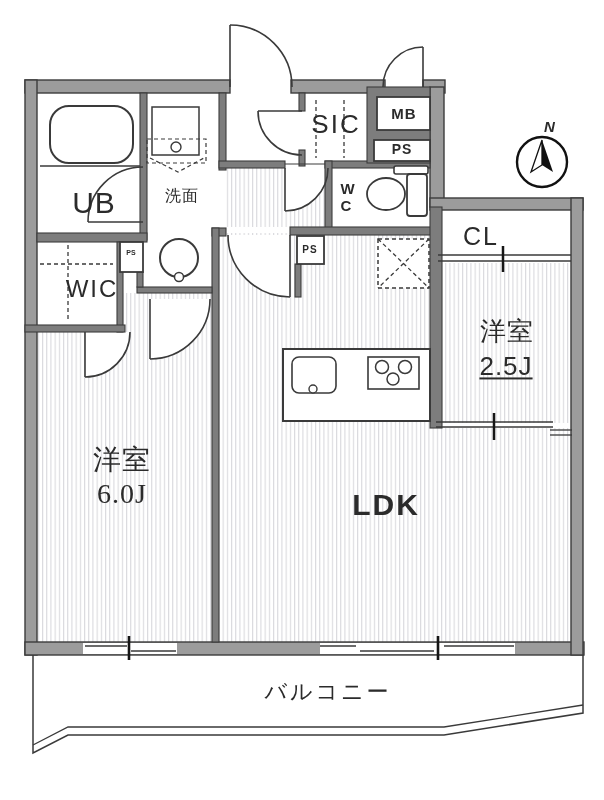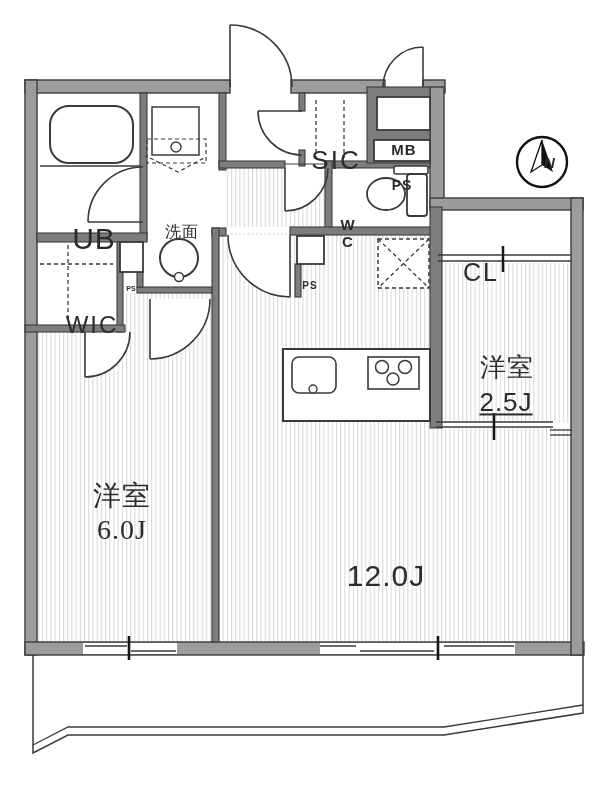--- a/index.html
+++ b/index.html
@@ -3,22 +3,22 @@
 <meta charset="utf-8">
 <style>
   html,body{margin:0;padding:0;background:#ffffff;}
   #stage{
     position:relative;width:604px;height:800px;background:#ffffff;overflow:hidden;
     font-family:"Liberation Sans","DejaVu Sans",sans-serif;color:#262626;
   }
   #plan-svg{position:absolute;left:0;top:0;}
   .lbl{
     position:absolute;transform:translate(-50%,-50%);
-    white-space:pre-line;text-align:center;line-height:1.12;
-    color:#2b2b2b;font-weight:500;letter-spacing:1px;user-select:none;margin-top:36px;
+    white-space:pre-line;text-align:left;line-height:1.12;
+    color:#2b2b2b;font-weight:500;letter-spacing:1px;user-select:none;
   }
   .lbl-ub{left:94px;top:203px;font-size:30px;}
   .lbl-wash{left:182px;top:196px;font-size:16px;}
   .lbl-wic{left:92px;top:289px;font-size:24px;letter-spacing:2px;}
   .lbl-sic{left:336px;top:125px;font-size:26px;letter-spacing:2px;}
   .lbl-mb{left:404px;top:114px;font-size:15px;font-weight:600;}
   .lbl-ps-top{left:402px;top:150px;font-size:14px;font-weight:600;}
   .lbl-ps-hall{left:310px;top:250px;font-size:10px;font-weight:600;}
   .lbl-ps-wic{left:131px;top:253px;font-size:7px;font-weight:600;letter-spacing:0;}
   .lbl-wc{left:348px;top:197px;font-size:15px;font-weight:600;line-height:1.15;}
@@ -236,18 +236,19 @@
   <div class="lbl lbl-sic">SIC</div>
   <div class="lbl lbl-mb">MB</div>
   <div class="lbl lbl-ps-top">PS</div>
   <div class="lbl lbl-ps-hall">PS</div>
   <div class="lbl lbl-ps-wic">PS</div>
   <div class="lbl lbl-wc">W
 C</div>
   <div class="lbl lbl-cl">CL</div>
   <div class="lbl lbl-room1-name">洋室</div>
   <div class="lbl lbl-room1-size">6.0J</div>
-  <div class="lbl lbl-ldk-size">12.0J</div>
+  <div class="lbl lbl-ldk-name">LDK</div>
   <div class="lbl lbl-room2-name">洋室</div>
   <div class="lbl lbl-room2-size">2.5J</div>
+  <div class="lbl lbl-balcony">バルコニー</div>
   <div class="lbl lbl-north">N</div>
 
 </div>
 
 </body></html>

